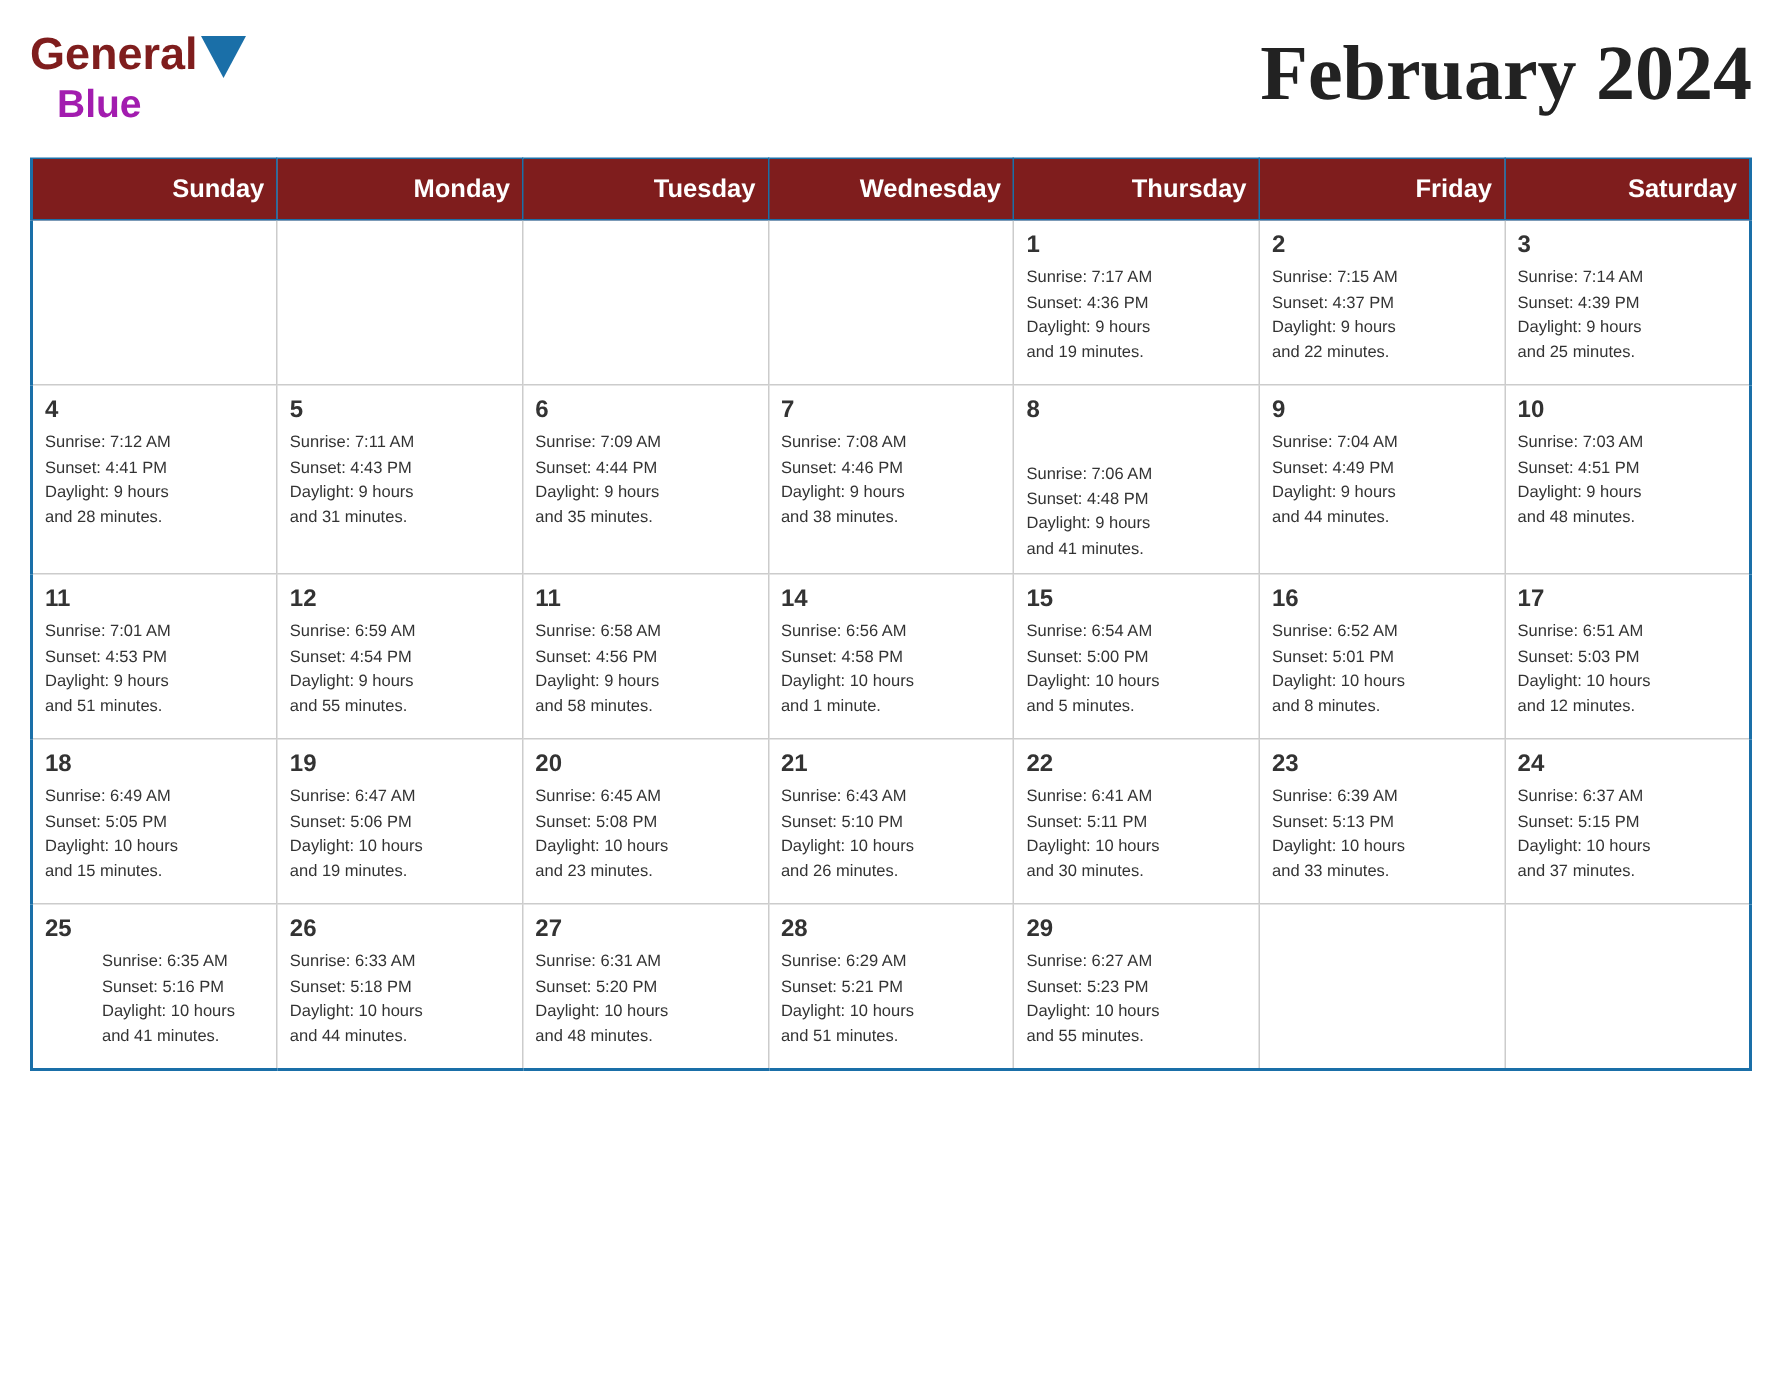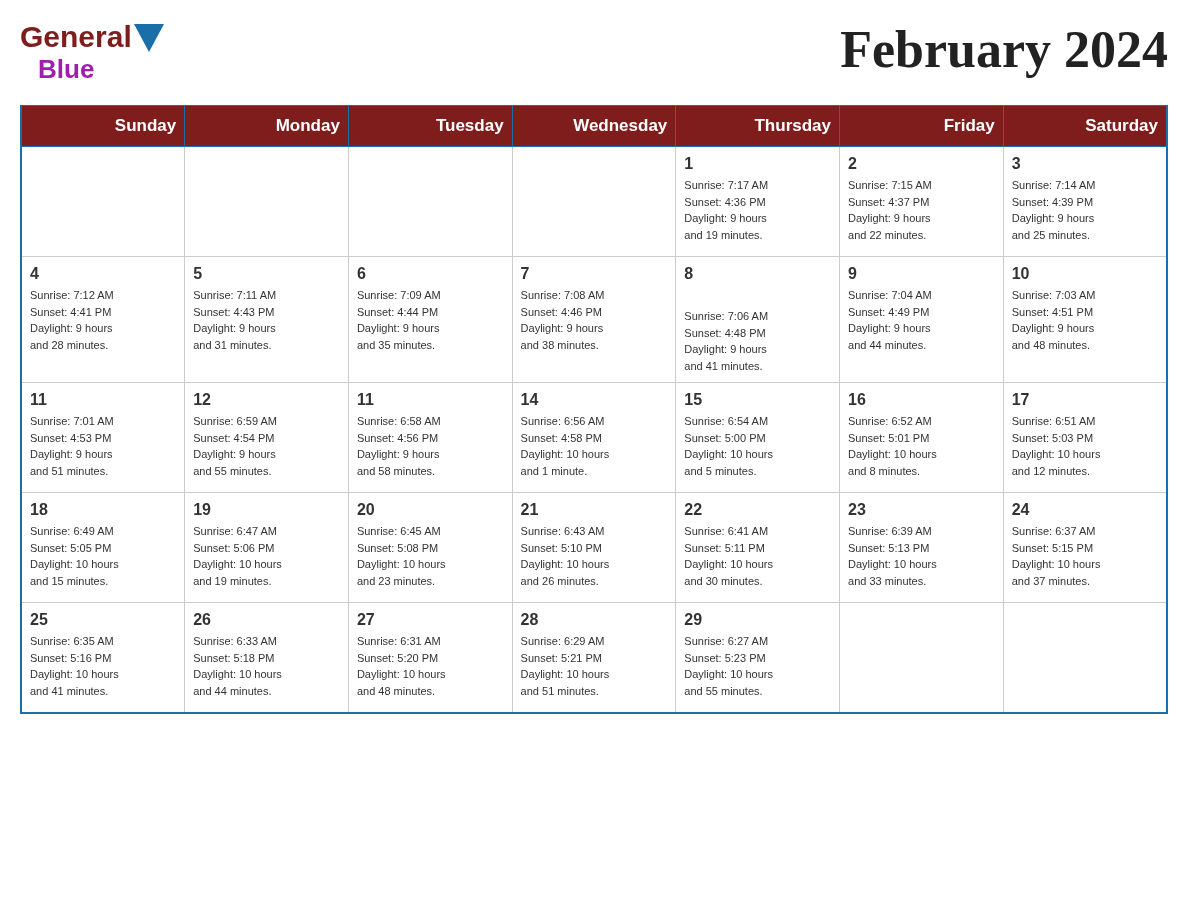--- a/index.html
+++ b/index.html
@@ -302,21 +302,21 @@
           <span class="day-number">24</span>
           <div class="day-info" style="white-space: pre-line;">Sunrise: 6:37 AM
 Sunset: 5:15 PM
 Daylight: 10 hours
 and 37 minutes.</div>
         </td>
       </tr>
       <tr>
         <td>
           <span class="day-number">25</span>
-          <div class="day-info" style="white-space: pre-line;">Sunrise: 6:35 AM
+          <div class="day-info" style="white-space: pre-line; margin-left: 38px;">Sunrise: 6:35 AM
 Sunset: 5:16 PM
 Daylight: 10 hours
 and 41 minutes.</div>
         </td>
         <td>
           <span class="day-number">26</span>
           <div class="day-info" style="white-space: pre-line;">Sunrise: 6:33 AM
 Sunset: 5:18 PM
 Daylight: 10 hours
 and 44 minutes.</div>

